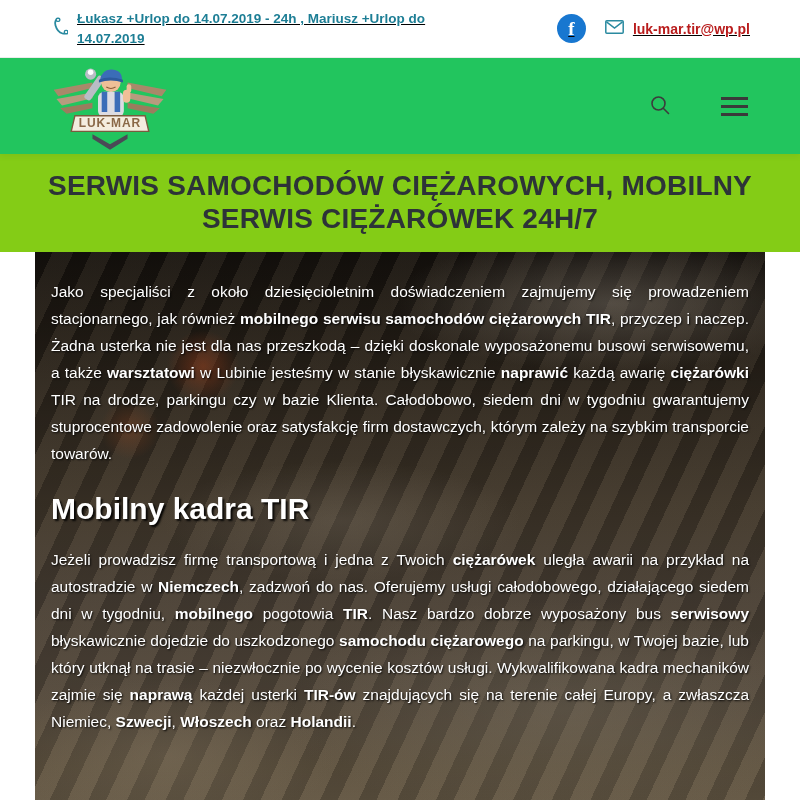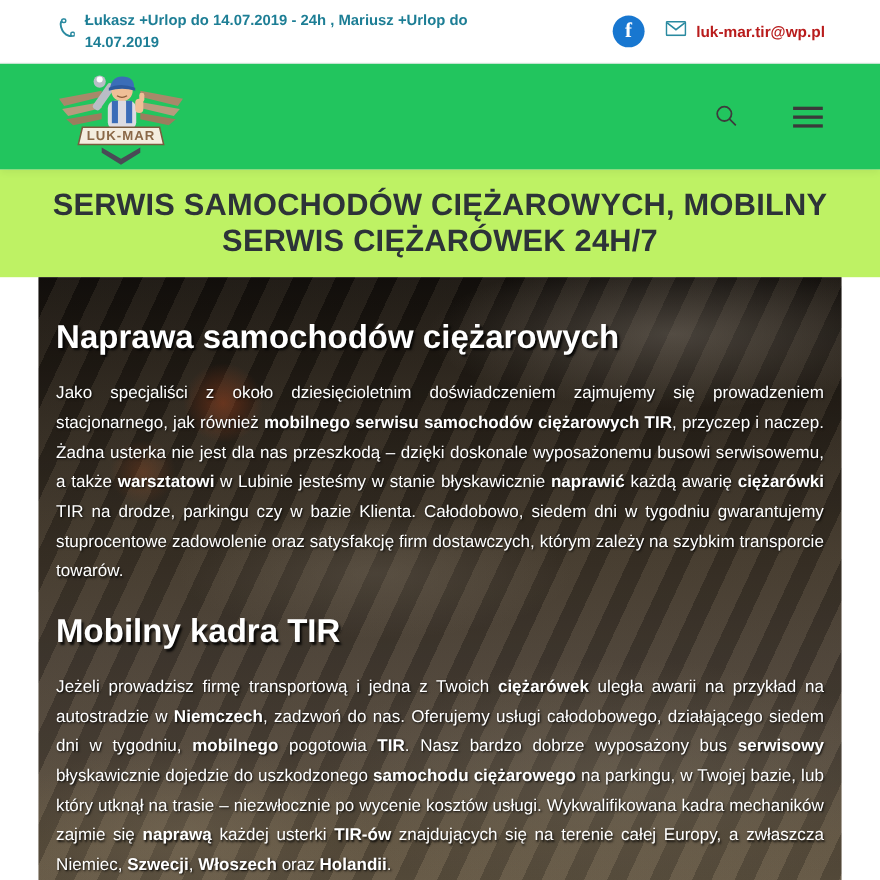--- a/index.html
+++ b/index.html
@@ -1,40 +1,40 @@
 <!DOCTYPE html>
 <html lang="pl"><head>
 <meta charset="utf-8">
 <style>
   * { margin:0; padding:0; box-sizing:border-box; }
   html,body { width:800px; height:800px; overflow:hidden; background:#fff;
     font-family:"Liberation Sans","DejaVu Sans",sans-serif; }
 
   
   .topbar { height:58px; display:flex; justify-content:space-between; align-items:center;
-    padding:0 50px 0 52px; background:#fff; border-bottom:1px solid #ececec; }
+    padding:0 50px 0 52px; background:#fff; border-bottom:1px solid #ececec;text-decoration:underline; }
   .phone-block { display:flex; align-items:center; gap:9px; }
   .phone-text { color:#1d7e95; font-size:13.5px; font-weight:bold; line-height:1.45; max-width:400px; }
   .top-right { display:flex; flex-direction:column; align-items:flex-end; gap:4px; }
   .top-row { display:flex; align-items:center; gap:9px; }
   .fb-circle { width:29px; height:29px; border-radius:50%; background:#1877d0; color:#fff;
     font-weight:bold; font-size:19px; display:flex; align-items:center; justify-content:center;
     font-family:"Liberation Serif",serif; cursor:pointer; margin-right:10px; }
   .contact-link { color:#b91c1c; font-size:14px; font-weight:bold; text-decoration:none; }
 
   
   .header { height:96px; display:flex; justify-content:space-between; align-items:center;
     padding:0 48px 0 50px; background:#22c55e; box-shadow:0 3px 6px rgba(0,0,0,0.05); position:relative; }
   .header-icons { display:flex; align-items:center; gap:42px; }
   .search-btn { background:none; border:none; cursor:pointer; padding:4px; }
   .menu-btn { background:none; border:none; cursor:pointer; display:flex; flex-direction:column; gap:5px; padding:4px; }
   .menu-btn span { display:block; width:27px; height:3px; background:#3a3a3a; }
 
   
-  .title-section { background:#bef264; padding:15px 39px 17px; }
+  .title-section { background:#84cc16; padding:15px 39px 17px; }
   .page-title { max-width:712px; margin:0 auto; text-align:center; color:#2d3338;
     font-size:28px; font-weight:bold; line-height:1.18; letter-spacing:0.2px; }
 
   
   .photo-section { margin:0 35px; height:572px; padding:26px 16px 0; color:#fff; overflow:hidden;
     background:
       radial-gradient(circle at 23% 20%, rgba(156,62,26,0.50) 0%, rgba(156,62,26,0) 5%),
       radial-gradient(circle at 13% 31%, rgba(165,75,32,0.30) 0%, rgba(165,75,32,0) 4%),
       radial-gradient(ellipse 360px 110px at 79% 9%, rgba(165,155,143,0.34), transparent 62%),
       radial-gradient(ellipse 300px 100px at 42% 47%, rgba(138,128,114,0.24), transparent 60%),
@@ -133,19 +133,18 @@
         <span></span>
     </button>
   </div>
 </div>
 
 <div class="title-section">
   <h1 class="page-title">SERWIS SAMOCHODÓW CIĘŻAROWYCH, MOBILNY SERWIS CIĘŻARÓWEK 24H/7</h1>
 </div>
 
 <div class="photo-section">
-  <h2>Naprawa samochodów ciężarowych</h2>
   <p><span>Jako specjaliści z około dziesięcioletnim doświadczeniem zajmujemy się prowadzeniem stacjonarnego, jak również </span><b>mobilnego serwisu samochodów ciężarowych TIR</b><span>, przyczep i naczep. Żadna usterka nie jest dla nas przeszkodą – dzięki doskonale wyposażonemu busowi serwisowemu, a także </span><b>warsztatowi</b><span> w Lubinie jesteśmy w stanie błyskawicznie </span><b>naprawić</b><span> każdą awarię </span><b>ciężarówki</b><span> TIR na drodze, parkingu czy w bazie Klienta. Całodobowo, siedem dni w tygodniu gwarantujemy stuprocentowe zadowolenie oraz satysfakcję firm dostawczych, którym zależy na szybkim transporcie towarów.</span></p>
 
   <h2>Mobilny kadra TIR</h2>
   <p><span>Jeżeli prowadzisz firmę transportową i jedna z Twoich </span><b>ciężarówek</b><span> uległa awarii na przykład na autostradzie w </span><b>Niemczech</b><span>, zadzwoń do nas. Oferujemy usługi całodobowego, działającego siedem dni w tygodniu, </span><b>mobilnego</b><span> pogotowia </span><b>TIR</b><span>. Nasz bardzo dobrze wyposażony bus </span><b>serwisowy</b><span> błyskawicznie dojedzie do uszkodzonego </span><b>samochodu ciężarowego</b><span> na parkingu, w Twojej bazie, lub który utknął na trasie – niezwłocznie po wycenie kosztów usługi. Wykwalifikowana kadra mechaników zajmie się </span><b>naprawą</b><span> każdej usterki </span><b>TIR-ów</b><span> znajdujących się na terenie całej Europy, a zwłaszcza Niemiec, </span><b>Szwecji</b><span>, </span><b>Włoszech</b><span> oraz </span><b>Holandii</b><span>.</span></p>
 
 </div>
 
 </body></html>

